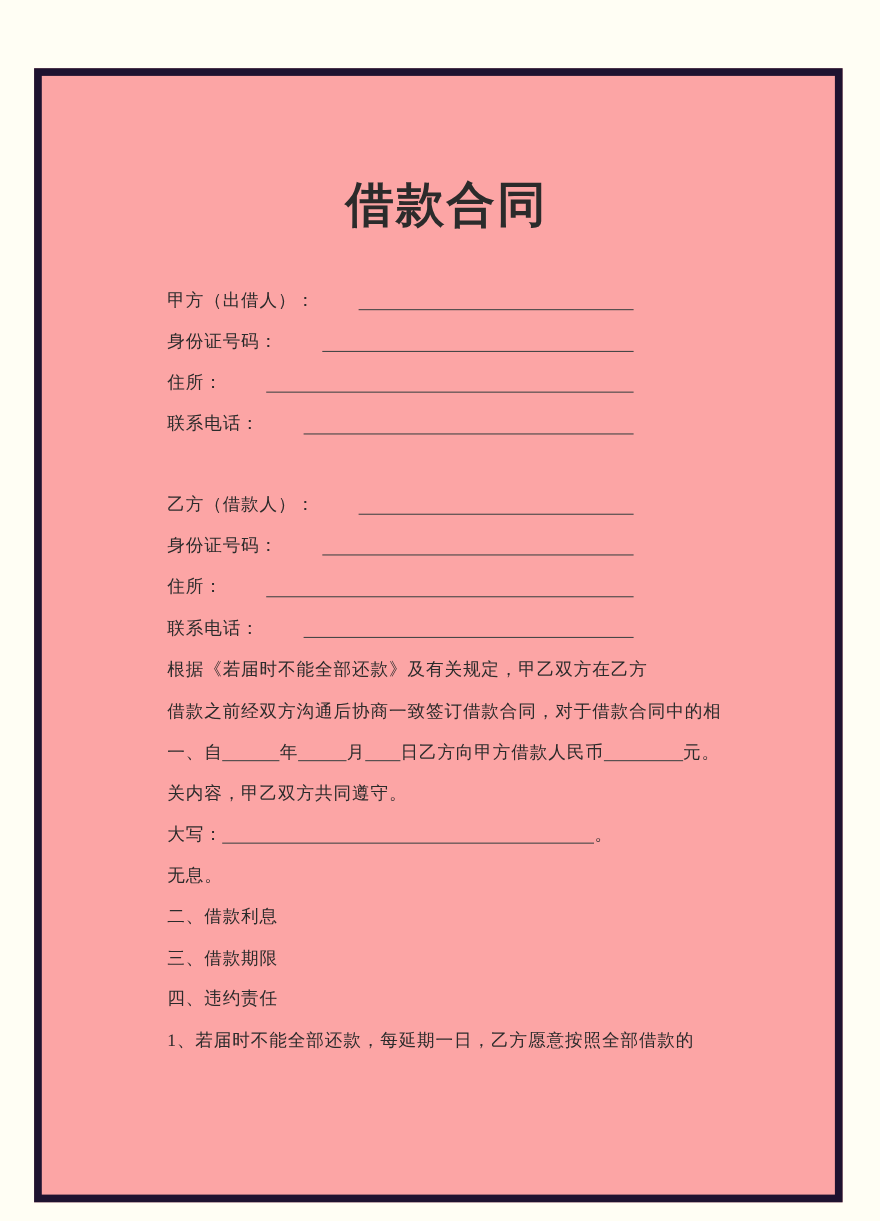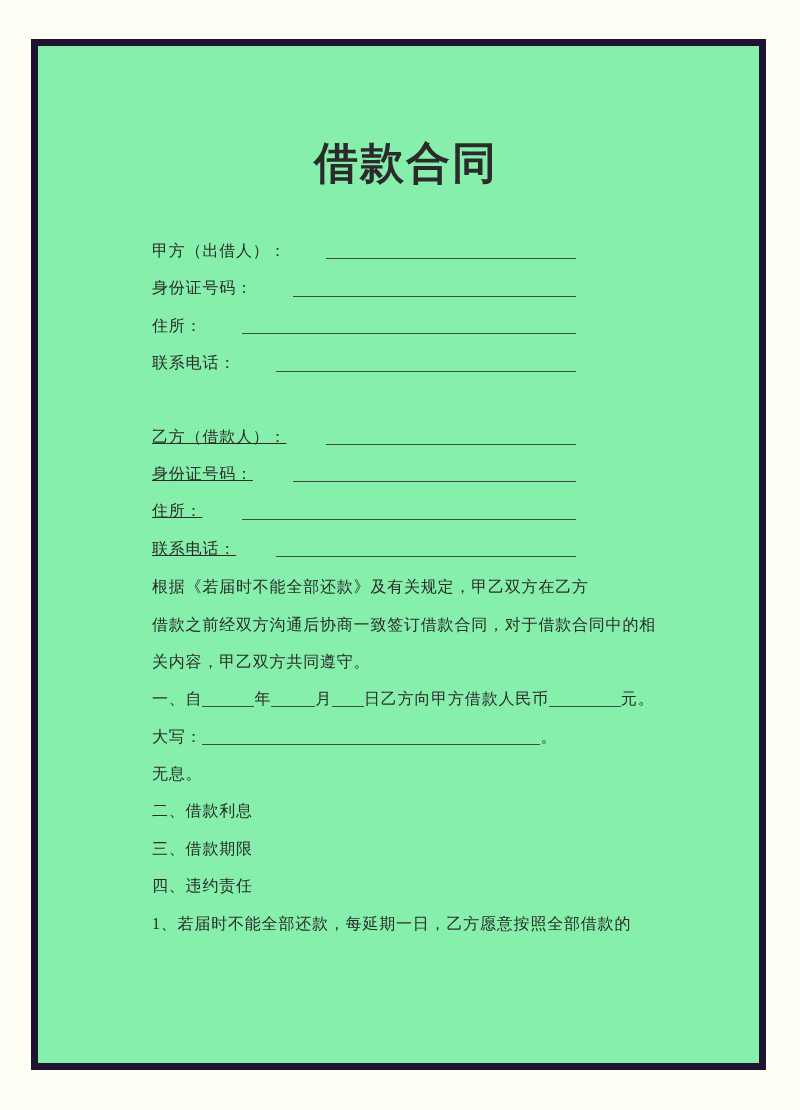--- a/index.html
+++ b/index.html
@@ -7,41 +7,41 @@
   body {
     background: #fffef4;
     font-family: "Liberation Serif", "DejaVu Serif", serif;
     color: #2b2b2b;
     position: relative;
     overflow: hidden;
   }
   .frame {
     position: absolute;
     left: 31px;
-    top: 39px;
+    top: 62px;
     width: 735px;
     height: 1031px;
     border: 7px solid #1e1330;
-    background: #86efac;
+    background: #fca5a5;
     overflow: hidden;
   }
   .content {
     padding: 92px 99px 0 114px;
     width: 100%;
   }
   .doc-title {
     font-size: 44px;
     font-weight: bold;
     letter-spacing: 2px;
     line-height: 52px;
     text-align: center;
     white-space: nowrap;
   }
   .party-block { margin-top: 42px; }
-  .party-block.second { margin-top: 36px; text-decoration: underline; }
+  .party-block.second { margin-top: 36px; }
   .frow {
     display: flex;
     height: 37.4px;
     line-height: 37.4px;
     width: 424px;
     font-size: 16px;
     letter-spacing: 0.8px;
     white-space: nowrap;
     gap: 35px;
   }
@@ -123,23 +123,23 @@
       </div>
       <div class="frow">
         <span class="flabel">联系电话：</span>
         <span class="fill"></span>
       </div>
     </div>
 
     <div class="text-block">
       <div class="tline">根据《若届时不能全部还款》及有关规定，甲乙双方在乙方</div>
       <div class="tline">借款之前经双方沟通后协商一致签订借款合同，对于借款合同中的相</div>
+      <div class="tline"><span>一、自</span><span class="blank w52"></span><span>年</span><span class="blank w44"></span><span>月</span><span class="blank w32"></span><span>日乙方向甲方借款人民币</span><span class="blank w72"></span><span>元。</span></div>
+
       <div class="tline">关内容，甲乙双方共同遵守。</div>
-
-      <div class="tline"><span>一、自</span><span class="blank w52"></span><span>年</span><span class="blank w44"></span><span>月</span><span class="blank w32"></span><span>日乙方向甲方借款人民币</span><span class="blank w72"></span><span>元。</span></div>
 
       <div class="tline"><span>大写：</span><span class="blank w338"></span><span>。</span></div>
 
       <div class="tline">无息。</div>
       <div class="tline">二、借款利息</div>
 
       <div class="tline">三、借款期限</div>
 
 
       <div class="tline">四、违约责任</div>

